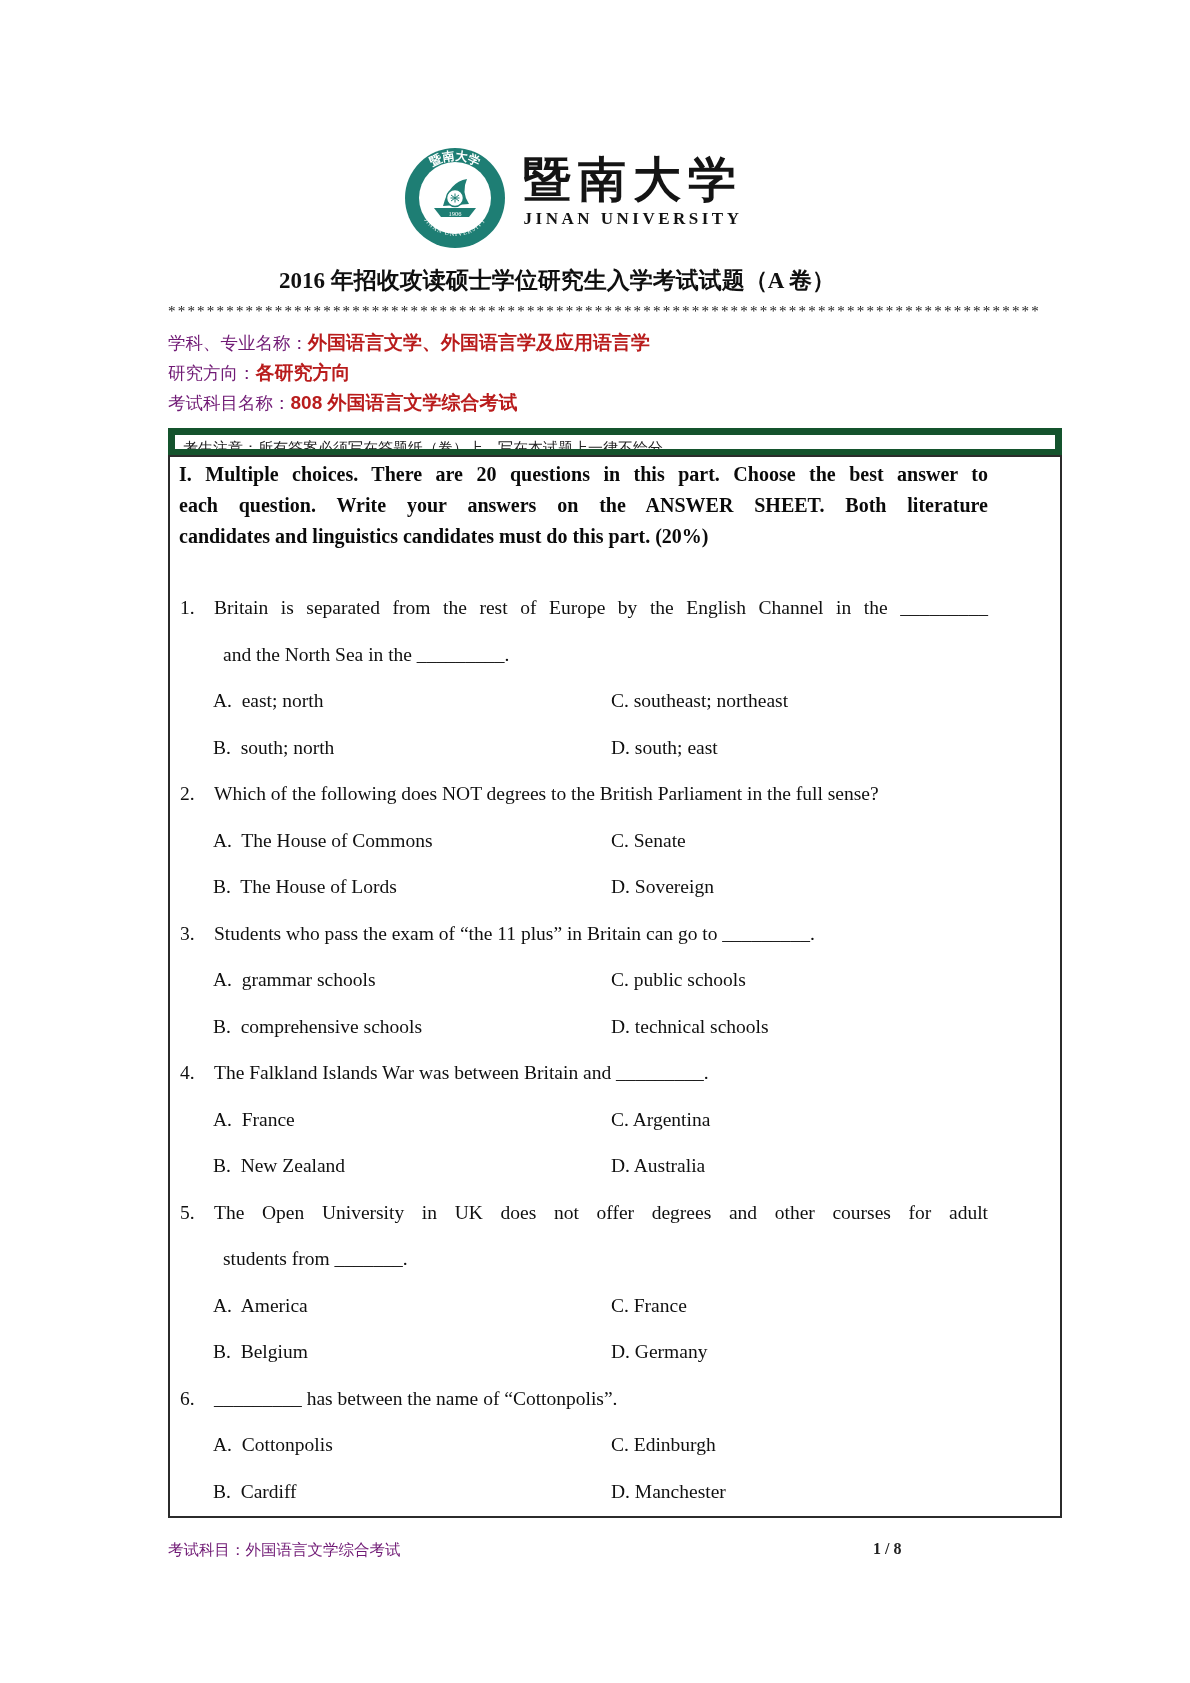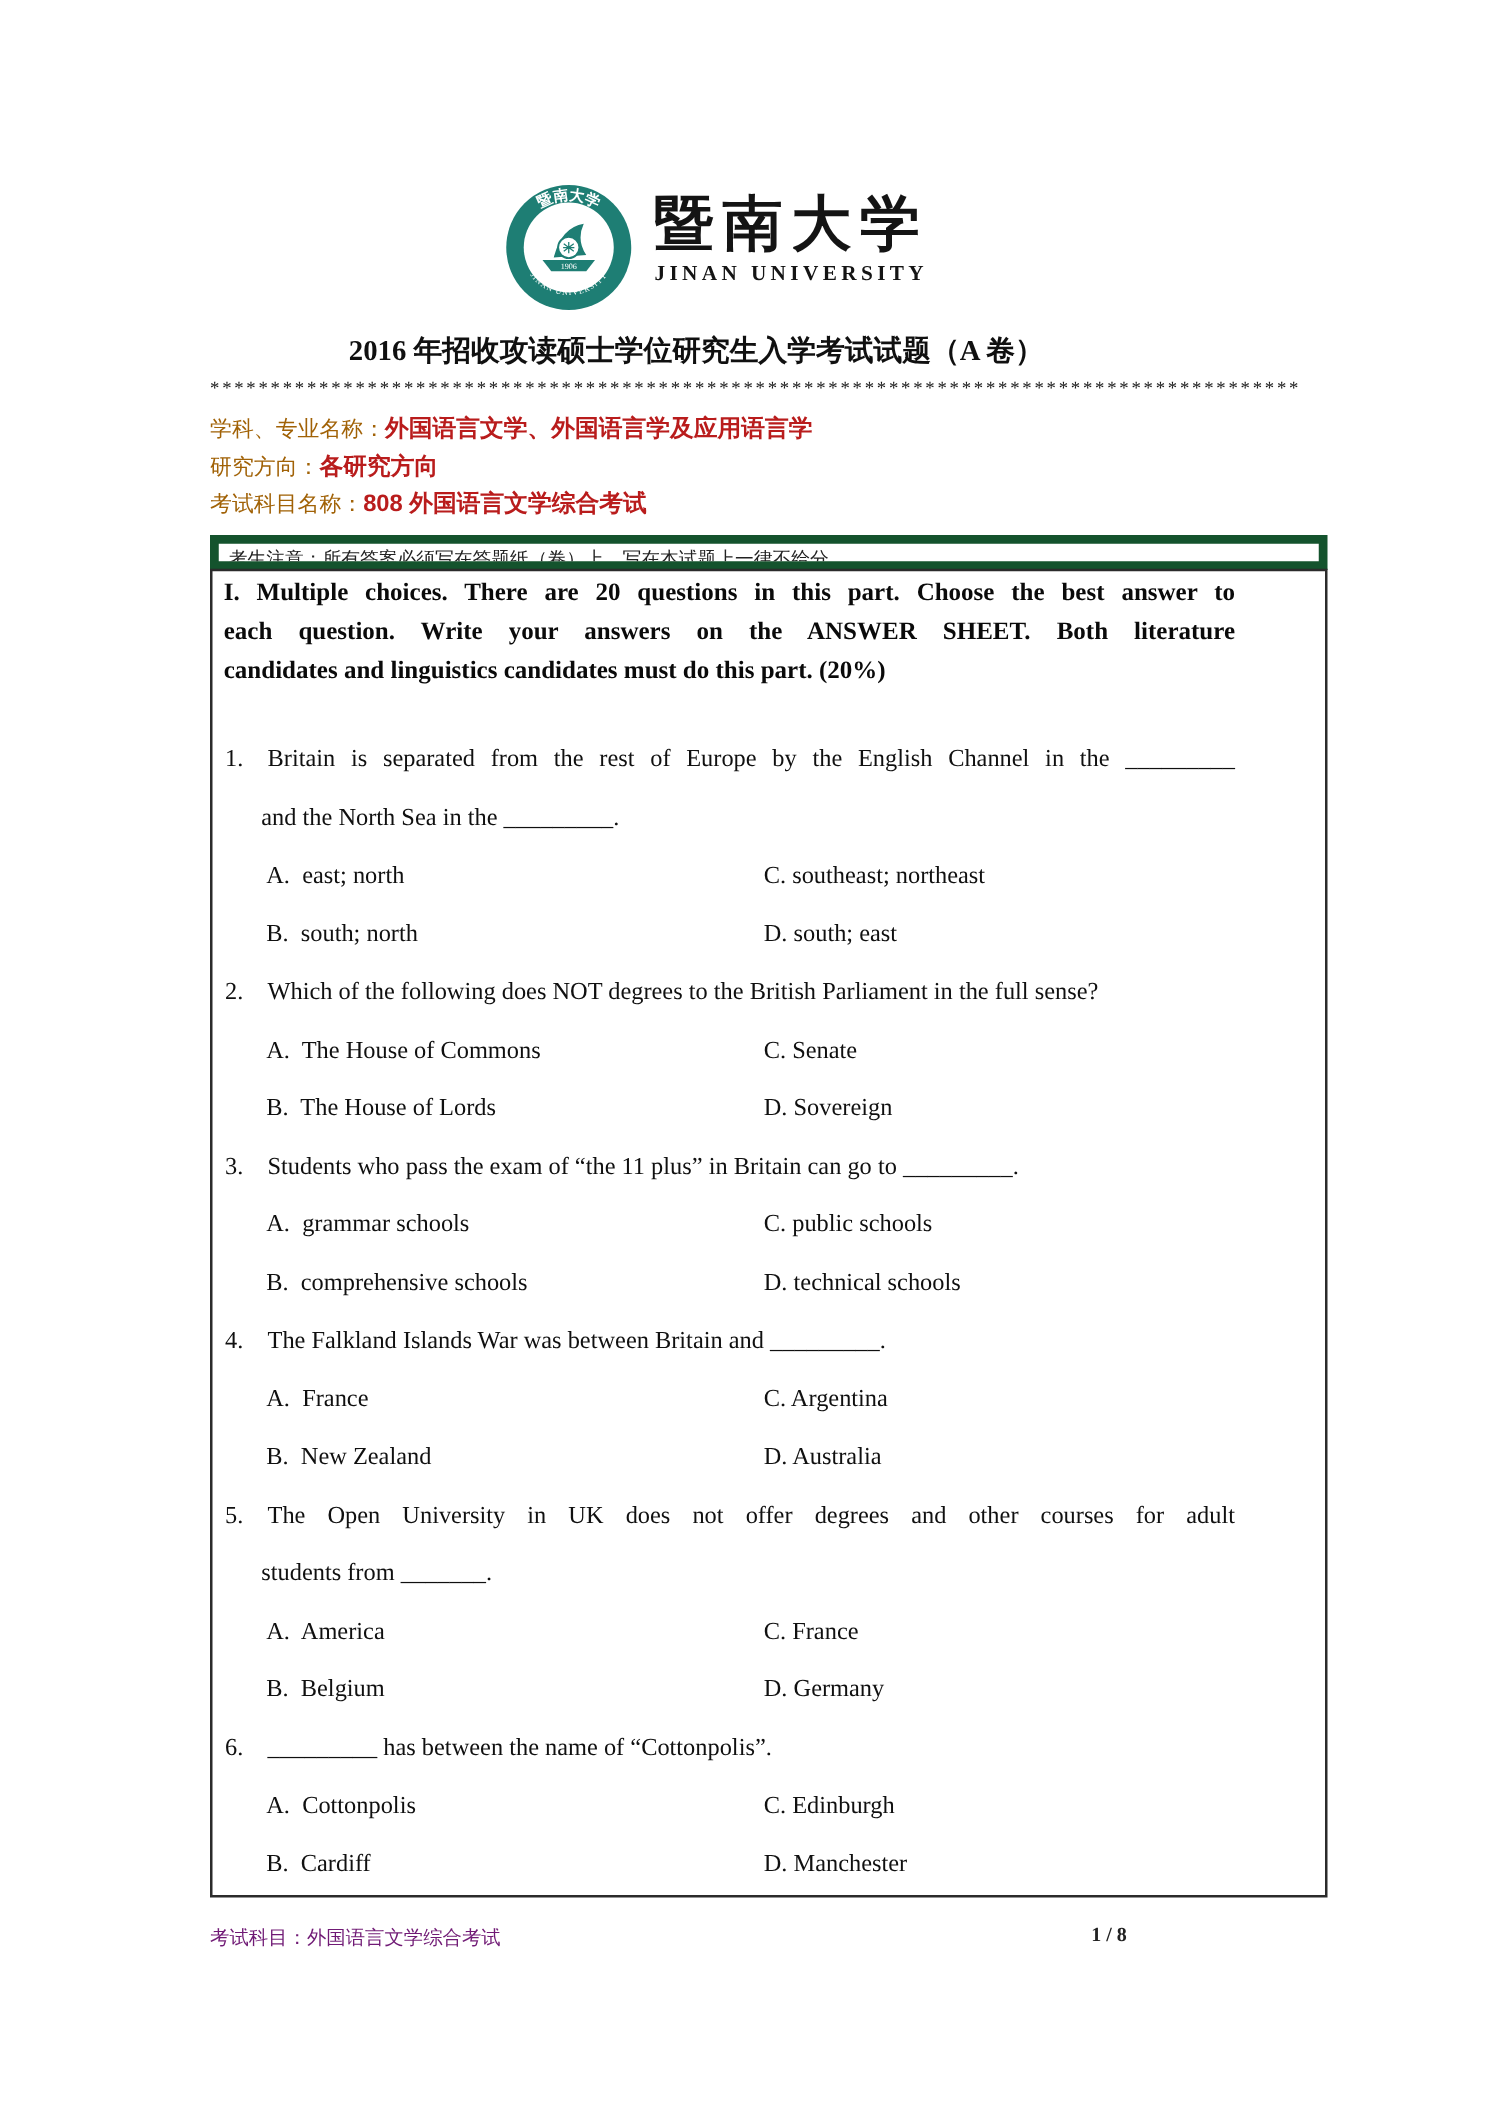--- a/index.html
+++ b/index.html
@@ -20,21 +20,21 @@
   
   .title{
     position:absolute;top:265px;left:0;width:100%;text-align:center;
     font-size:23px;font-weight:700;transform:translateX(-38px);color:#101010;
   }
   .stars{
     position:absolute;top:303px;left:168px;width:872px;overflow:hidden;
     white-space:nowrap;font-size:15px;letter-spacing:2.2px;color:#161616;
   }
   .meta{position:absolute;left:168px;white-space:nowrap;}
-  .meta .lbl{font-size:17.5px;color:#a16207;}
+  .meta .lbl{font-size:17.5px;color:#701a75;}
   .meta .val{font-size:19px;font-weight:700;color:#b91c1c;
     font-family:"Liberation Sans","DejaVu Sans","Liberation Serif",serif;}
   .meta-1{top:330px;} .meta-2{top:360px;} .meta-3{top:390px;}
   
   .notice{
     position:absolute;top:428px;left:168px;width:894px;height:28px;
     box-sizing:border-box;border:7px solid #14532d;
     font-size:15px;line-height:26px;padding-left:8px;color:#222;white-space:nowrap;overflow:hidden;
   }
   .main{
@@ -42,21 +42,21 @@
     box-sizing:border-box;border:2px solid #2b2b2b;
     padding:2px 72px 0 9px;overflow:hidden;
   }
   .heading{font-size:20px;font-weight:700;line-height:31px;color:#0a0a0a;}
   .h-line{text-align:justify;}
   .stretch{text-align:justify;text-align-last:justify;}
   .qwrap{margin-top:33px;font-size:19.5px;line-height:46.5px;color:#101010;}
   .q-line{display:flex;}
   .q-num{flex:0 0 34px;padding-left:1px;}
   .q-body{flex:1;text-align:justify;white-space:pre-wrap;}
-  .q-cont{margin-left:30px;white-space:pre-wrap;}
+  .q-cont{margin-left:44px;white-space:pre-wrap;}
   .opt-grid{display:grid;grid-template-columns:398px 1fr;margin-left:34px;}
   .opt{white-space:pre-wrap;}
   
   .footer{position:absolute;top:1540px;left:168px;width:894px;height:24px;}
   .footer .f-label{font-size:15.5px;color:#701a75;}
   .footer .f-page{position:absolute;left:705px;top:0;font-size:16px;font-weight:700;color:#222;}
 </style>
 </head>
 <body>
 

